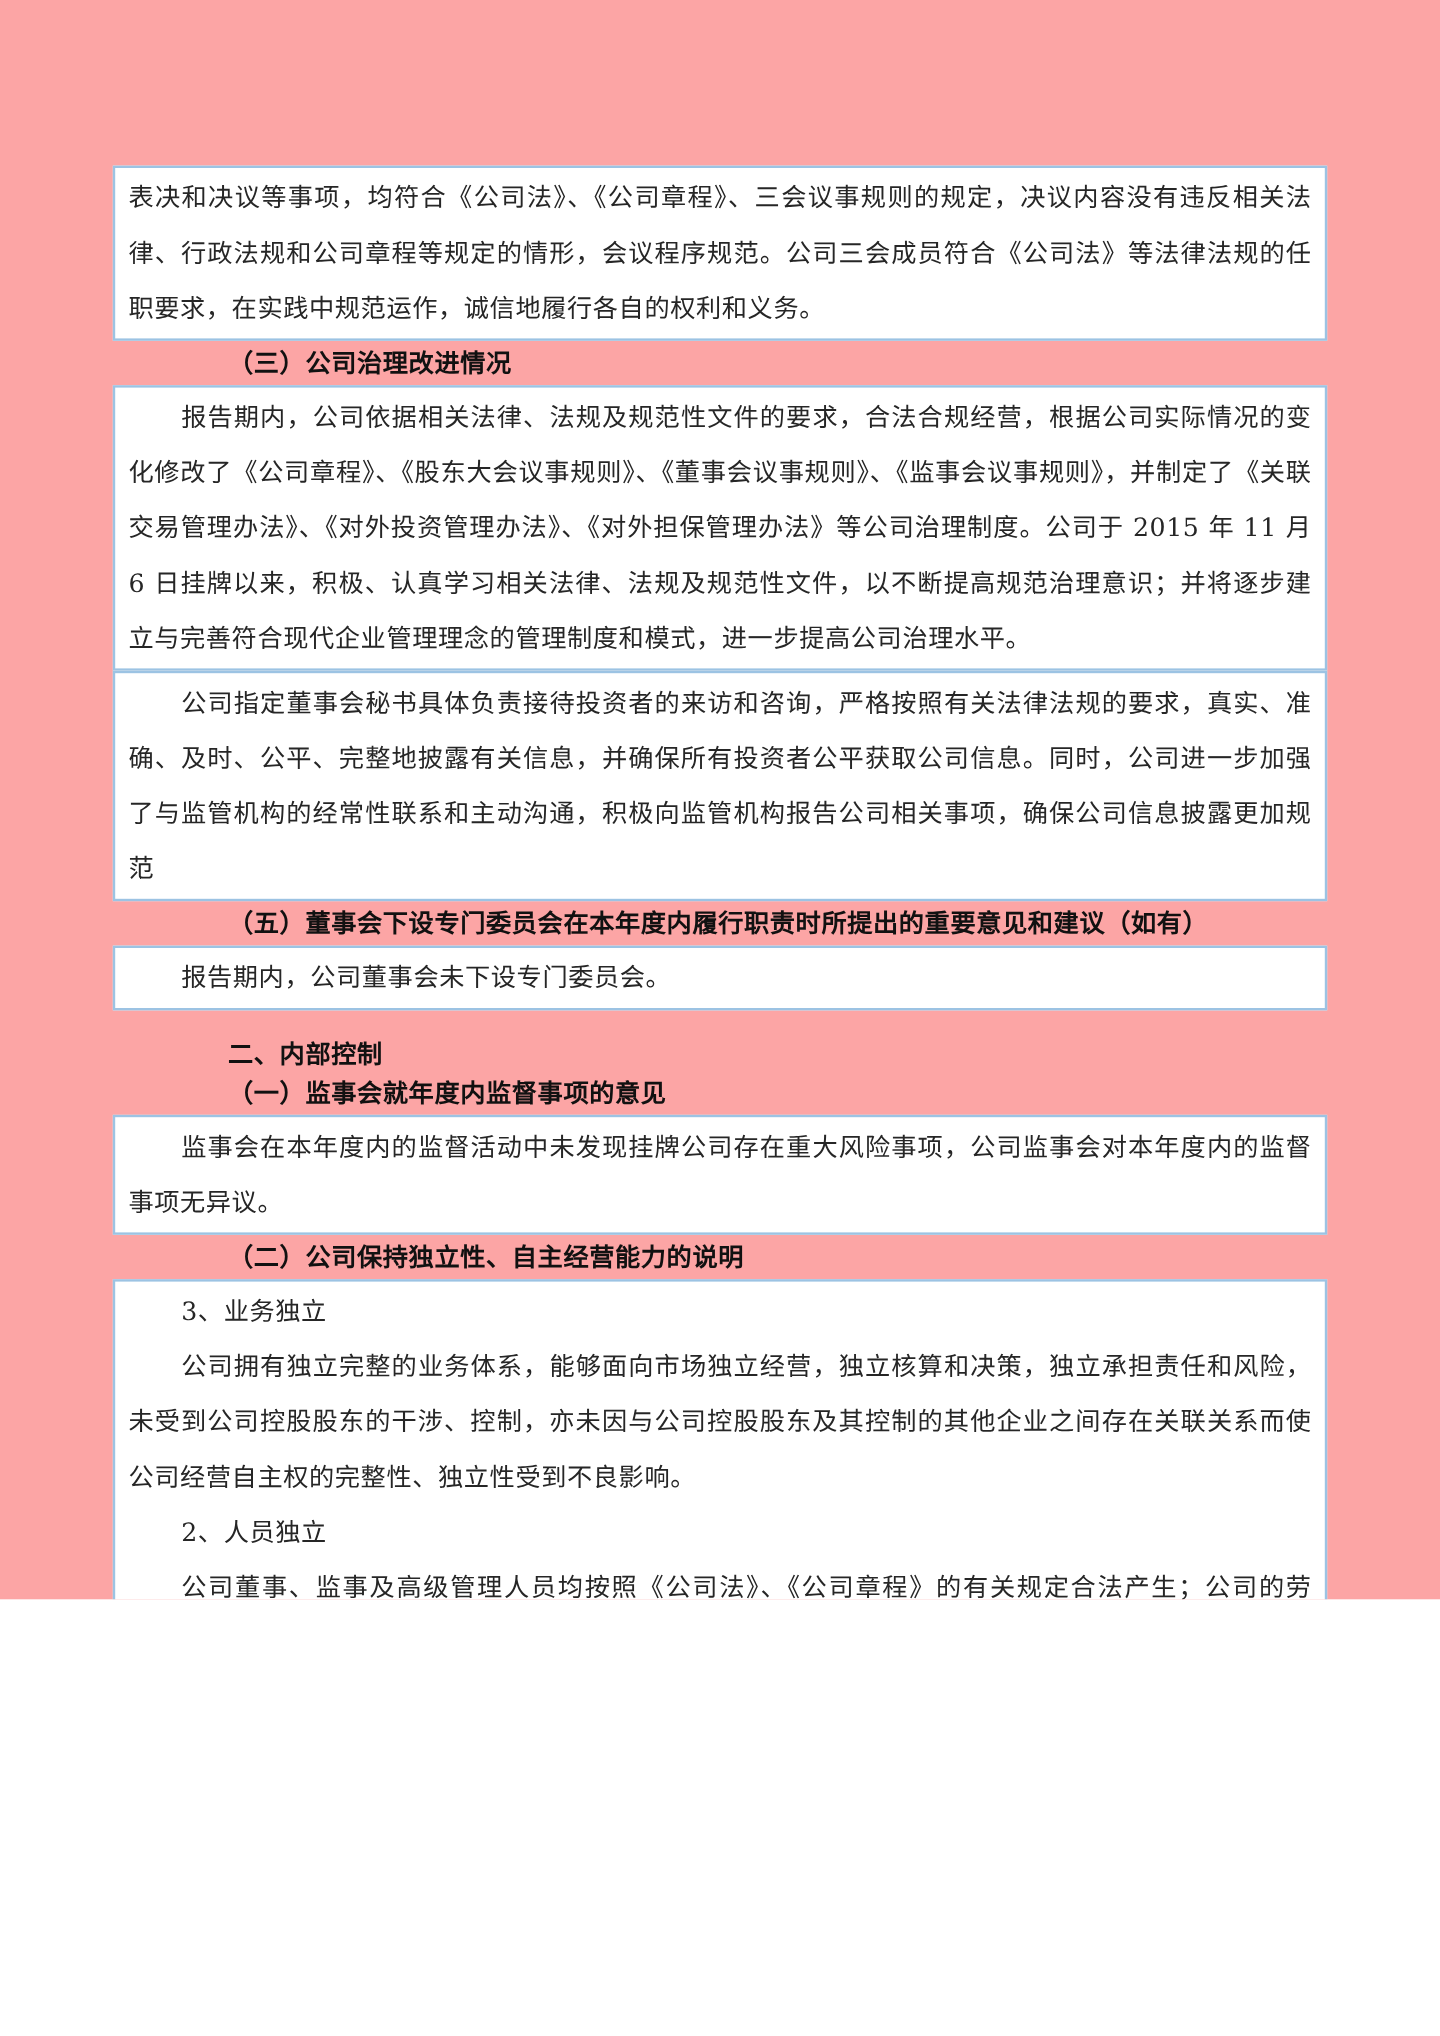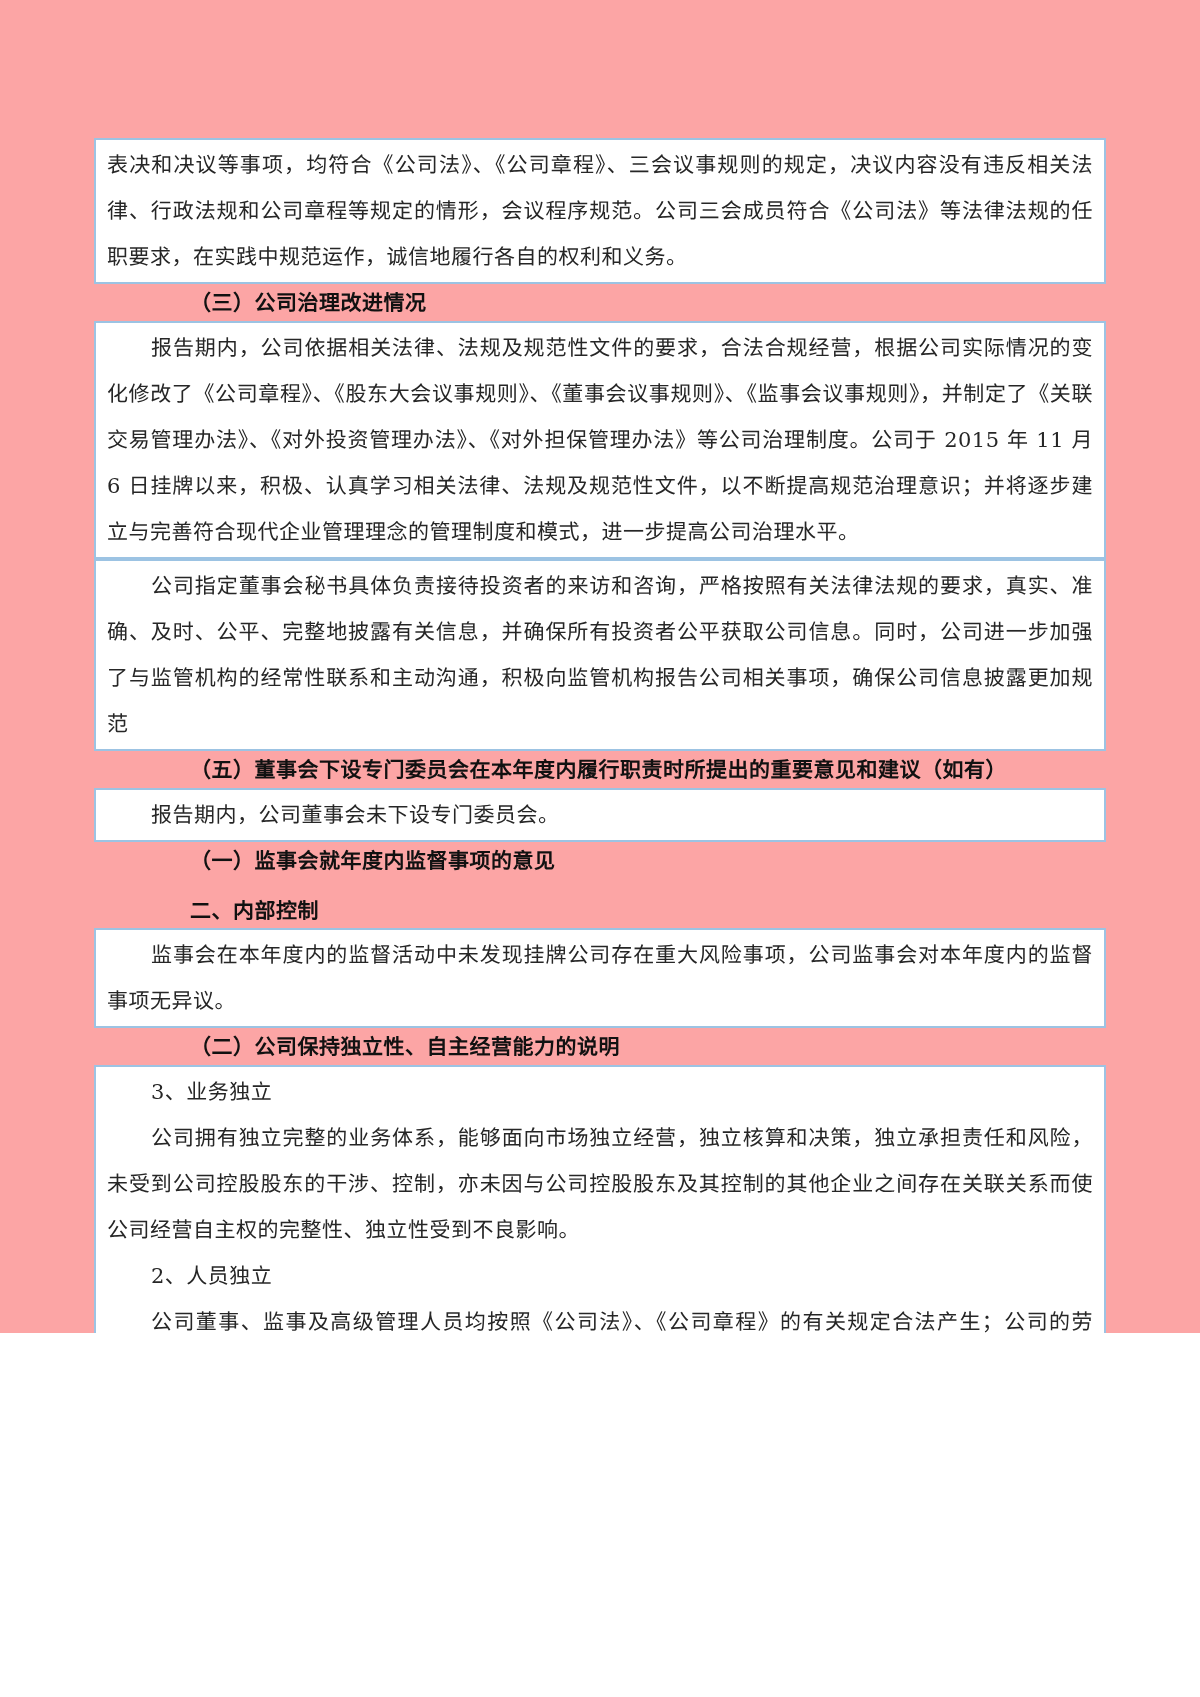--- a/index.html
+++ b/index.html
@@ -78,23 +78,23 @@
     <div class="tbox">
       <p class="para indent">公司指定董事会秘书具体负责接待投资者的来访和咨询，严格按照有关法律法规的要求，真实、准确、及时、公平、完整地披露有关信息，并确保所有投资者公平获取公司信息。同时，公司进一步加强了与监管机构的经常性联系和主动沟通，积极向监管机构报告公司相关事项，确保公司信息披露更加规范</p>
     </div>
 
     <div class="heading">（五）董事会下设专门委员会在本年度内履行职责时所提出的重要意见和建议（如有）</div>
 
     <div class="tbox">
       <p class="para indent">报告期内，公司董事会未下设专门委员会。</p>
     </div>
 
+    <div class="heading top-level">二、内部控制</div>
+
     <div class="heading">（一）监事会就年度内监督事项的意见</div>
-
-    <div class="heading top-level">二、内部控制</div>
 
     <div class="tbox">
       <p class="para indent">监事会在本年度内的监督活动中未发现挂牌公司存在重大风险事项，公司监事会对本年度内的监督事项无异议。</p>
     </div>
 
     <div class="heading">（二）公司保持独立性、自主经营能力的说明</div>
 
     <div class="tbox">
       <p class="para indent">3、业务独立</p>
       <p class="para indent">公司拥有独立完整的业务体系，能够面向市场独立经营，独立核算和决策，独立承担责任和风险，未受到公司控股股东的干涉、控制，亦未因与公司控股股东及其控制的其他企业之间存在关联关系而使公司经营自主权的完整性、独立性受到不良影响。</p>

